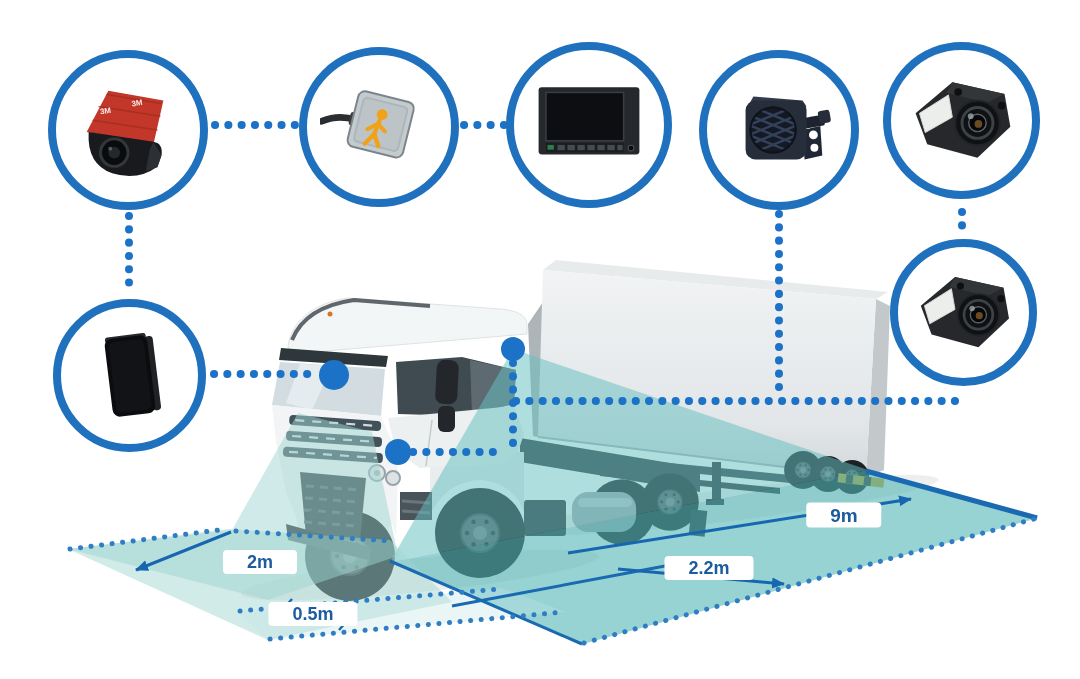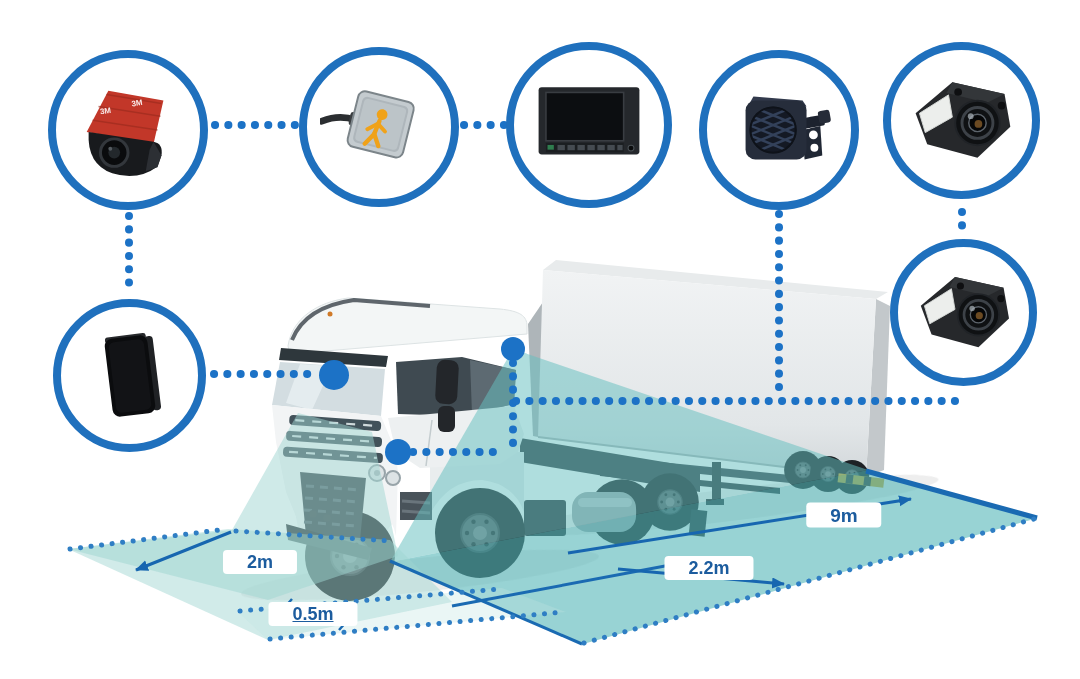--- a/index.html
+++ b/index.html
@@ -311,17 +311,17 @@
       <g transform="rotate(-7 60 60)">
         <rect x="80" y="20" width="9" height="80" rx="4" fill="#202225"></rect>
         <rect x="38" y="16" width="44" height="7" rx="3" fill="#27292c"></rect>
         <rect x="37" y="18" width="46" height="84" rx="8" fill="#0b0c0e"></rect>
         <rect x="41" y="22" width="38" height="76" rx="6" fill="#121316"></rect>
       </g>
     </svg>
   </div>
 
   <div class="measure-label" style="left:220px;top:562px;margin-left:40px;">2m</div>
-  <div class="measure-label" style="left:313px;top:614px;text-decoration:underline;">0.5m</div>
+  <div class="measure-label" style="left:313px;top:614px;">0.5m</div>
   <div class="measure-label" style="left:709px;top:568px;">2.2m</div>
   <div class="measure-label" style="left:844px;top:515px;font-size:19px;">9m</div>
 
 </div>
 
 </body></html>

